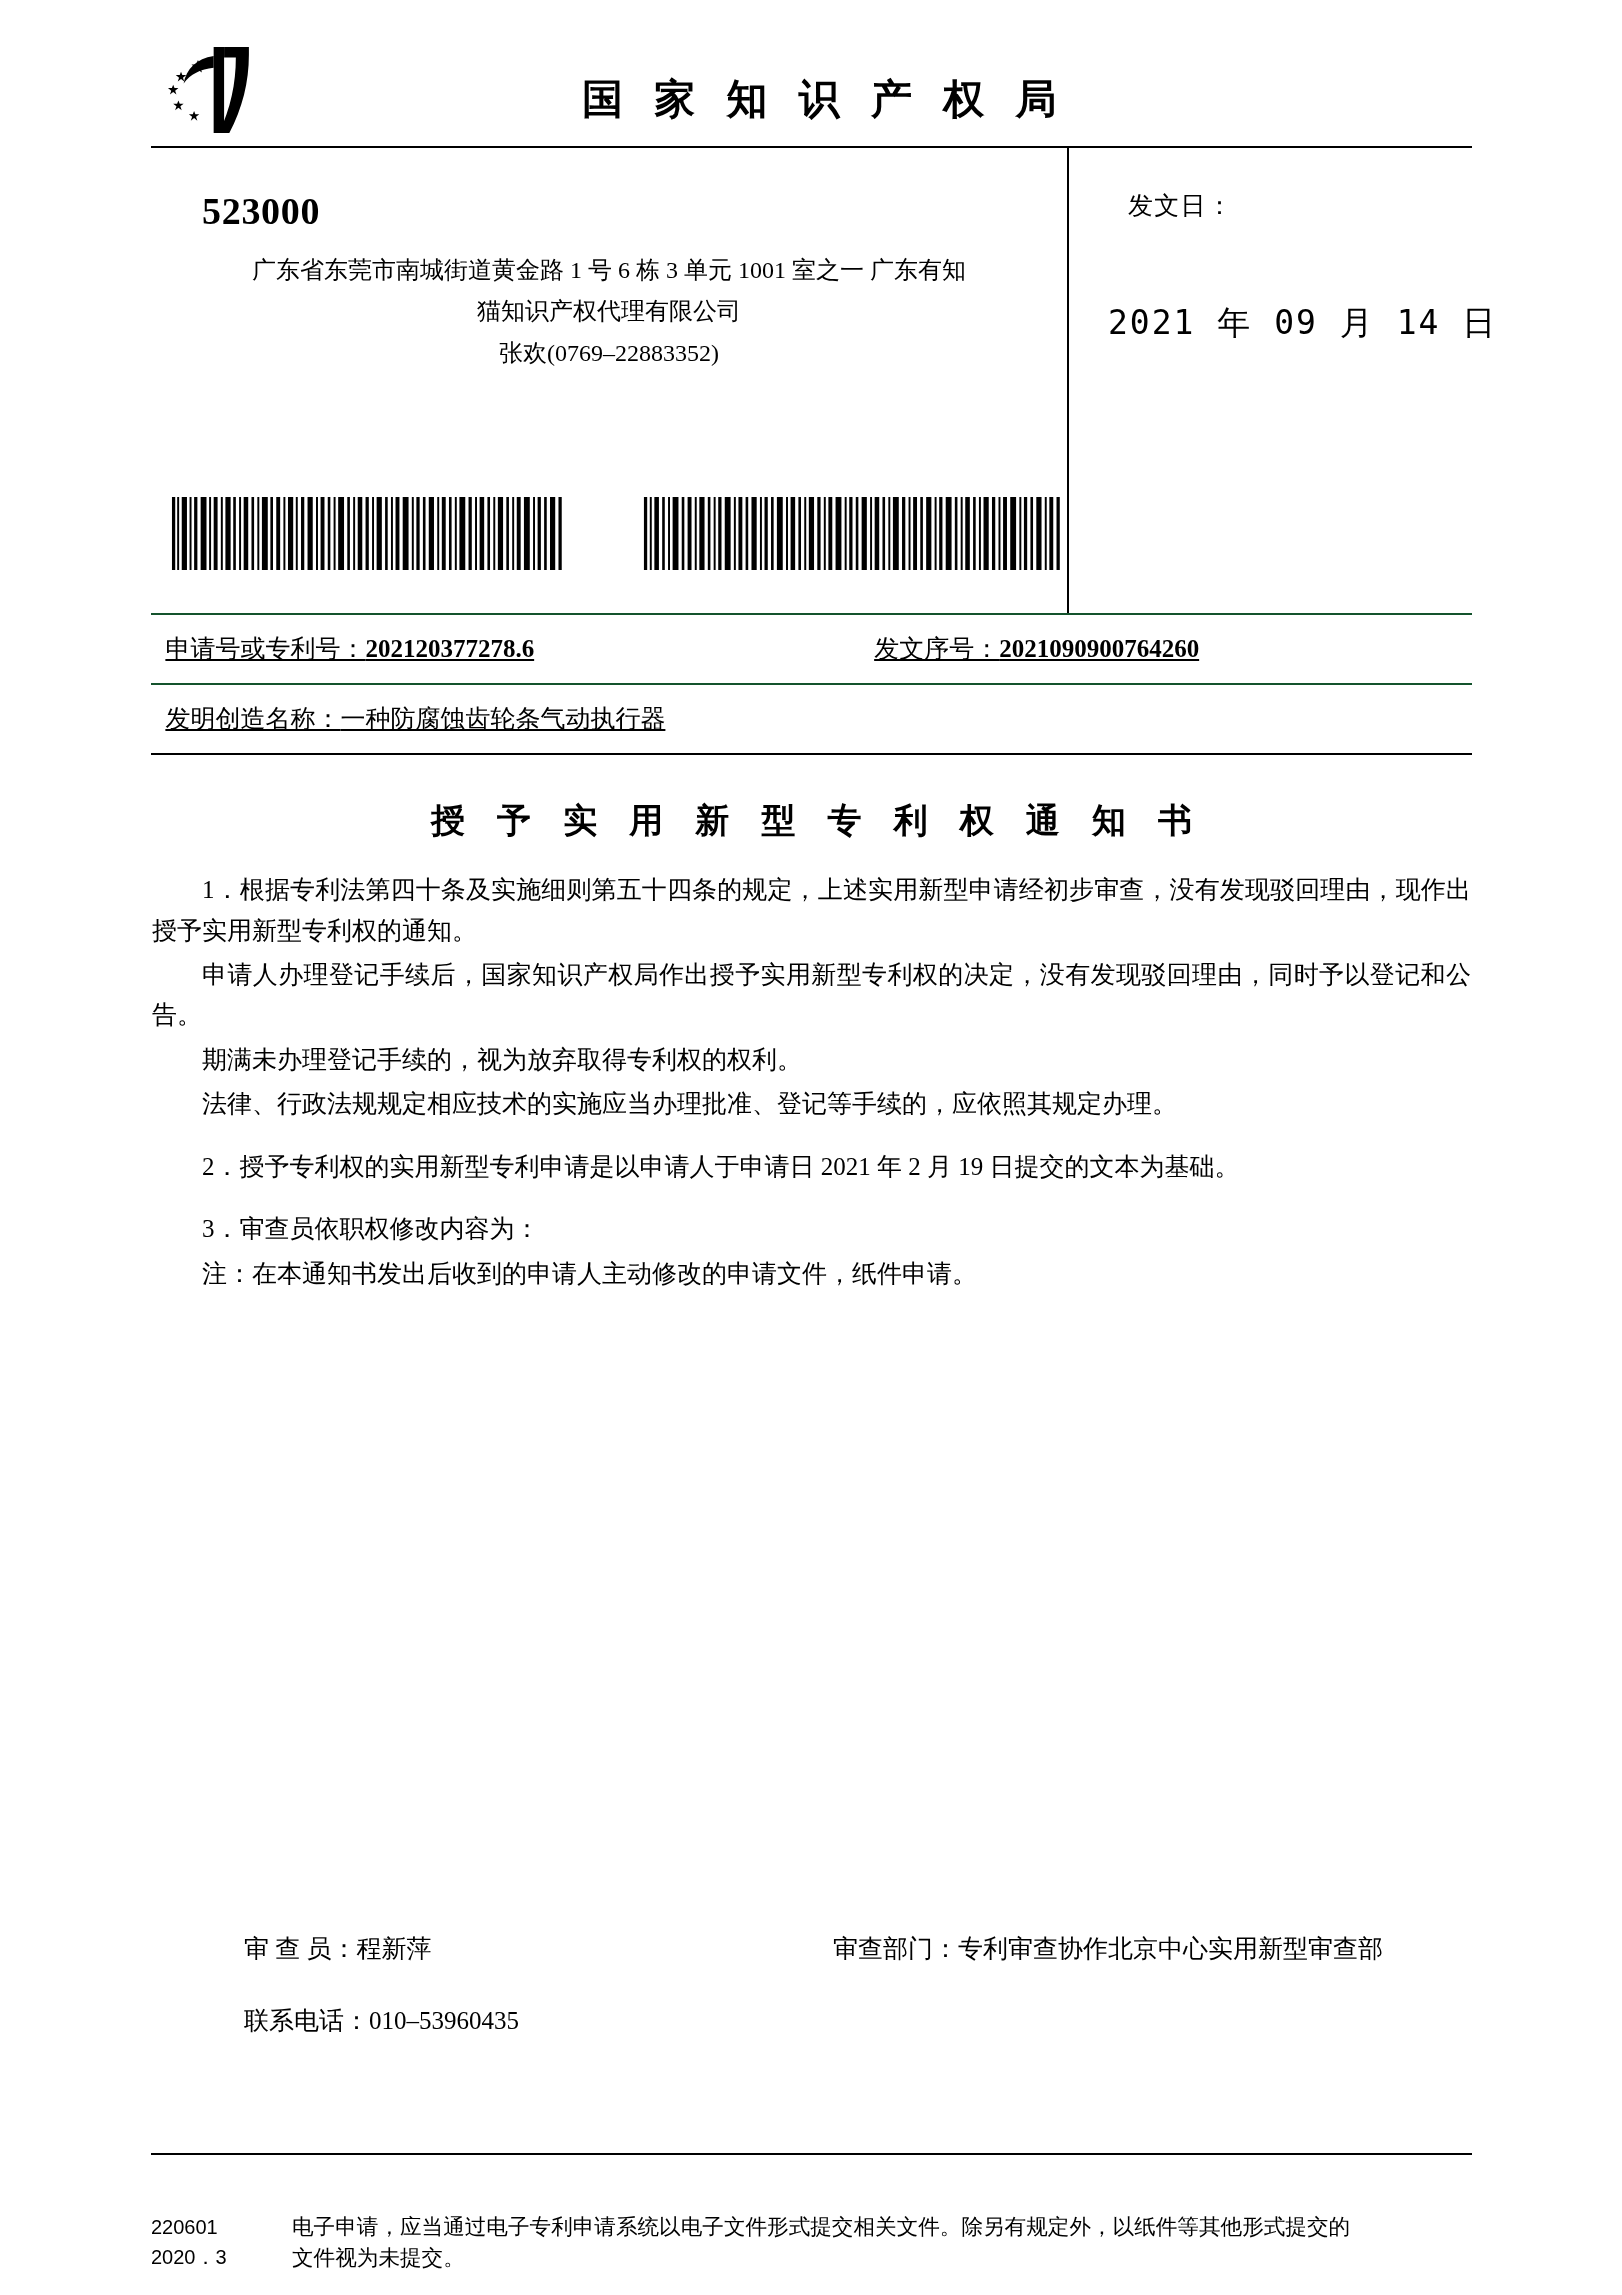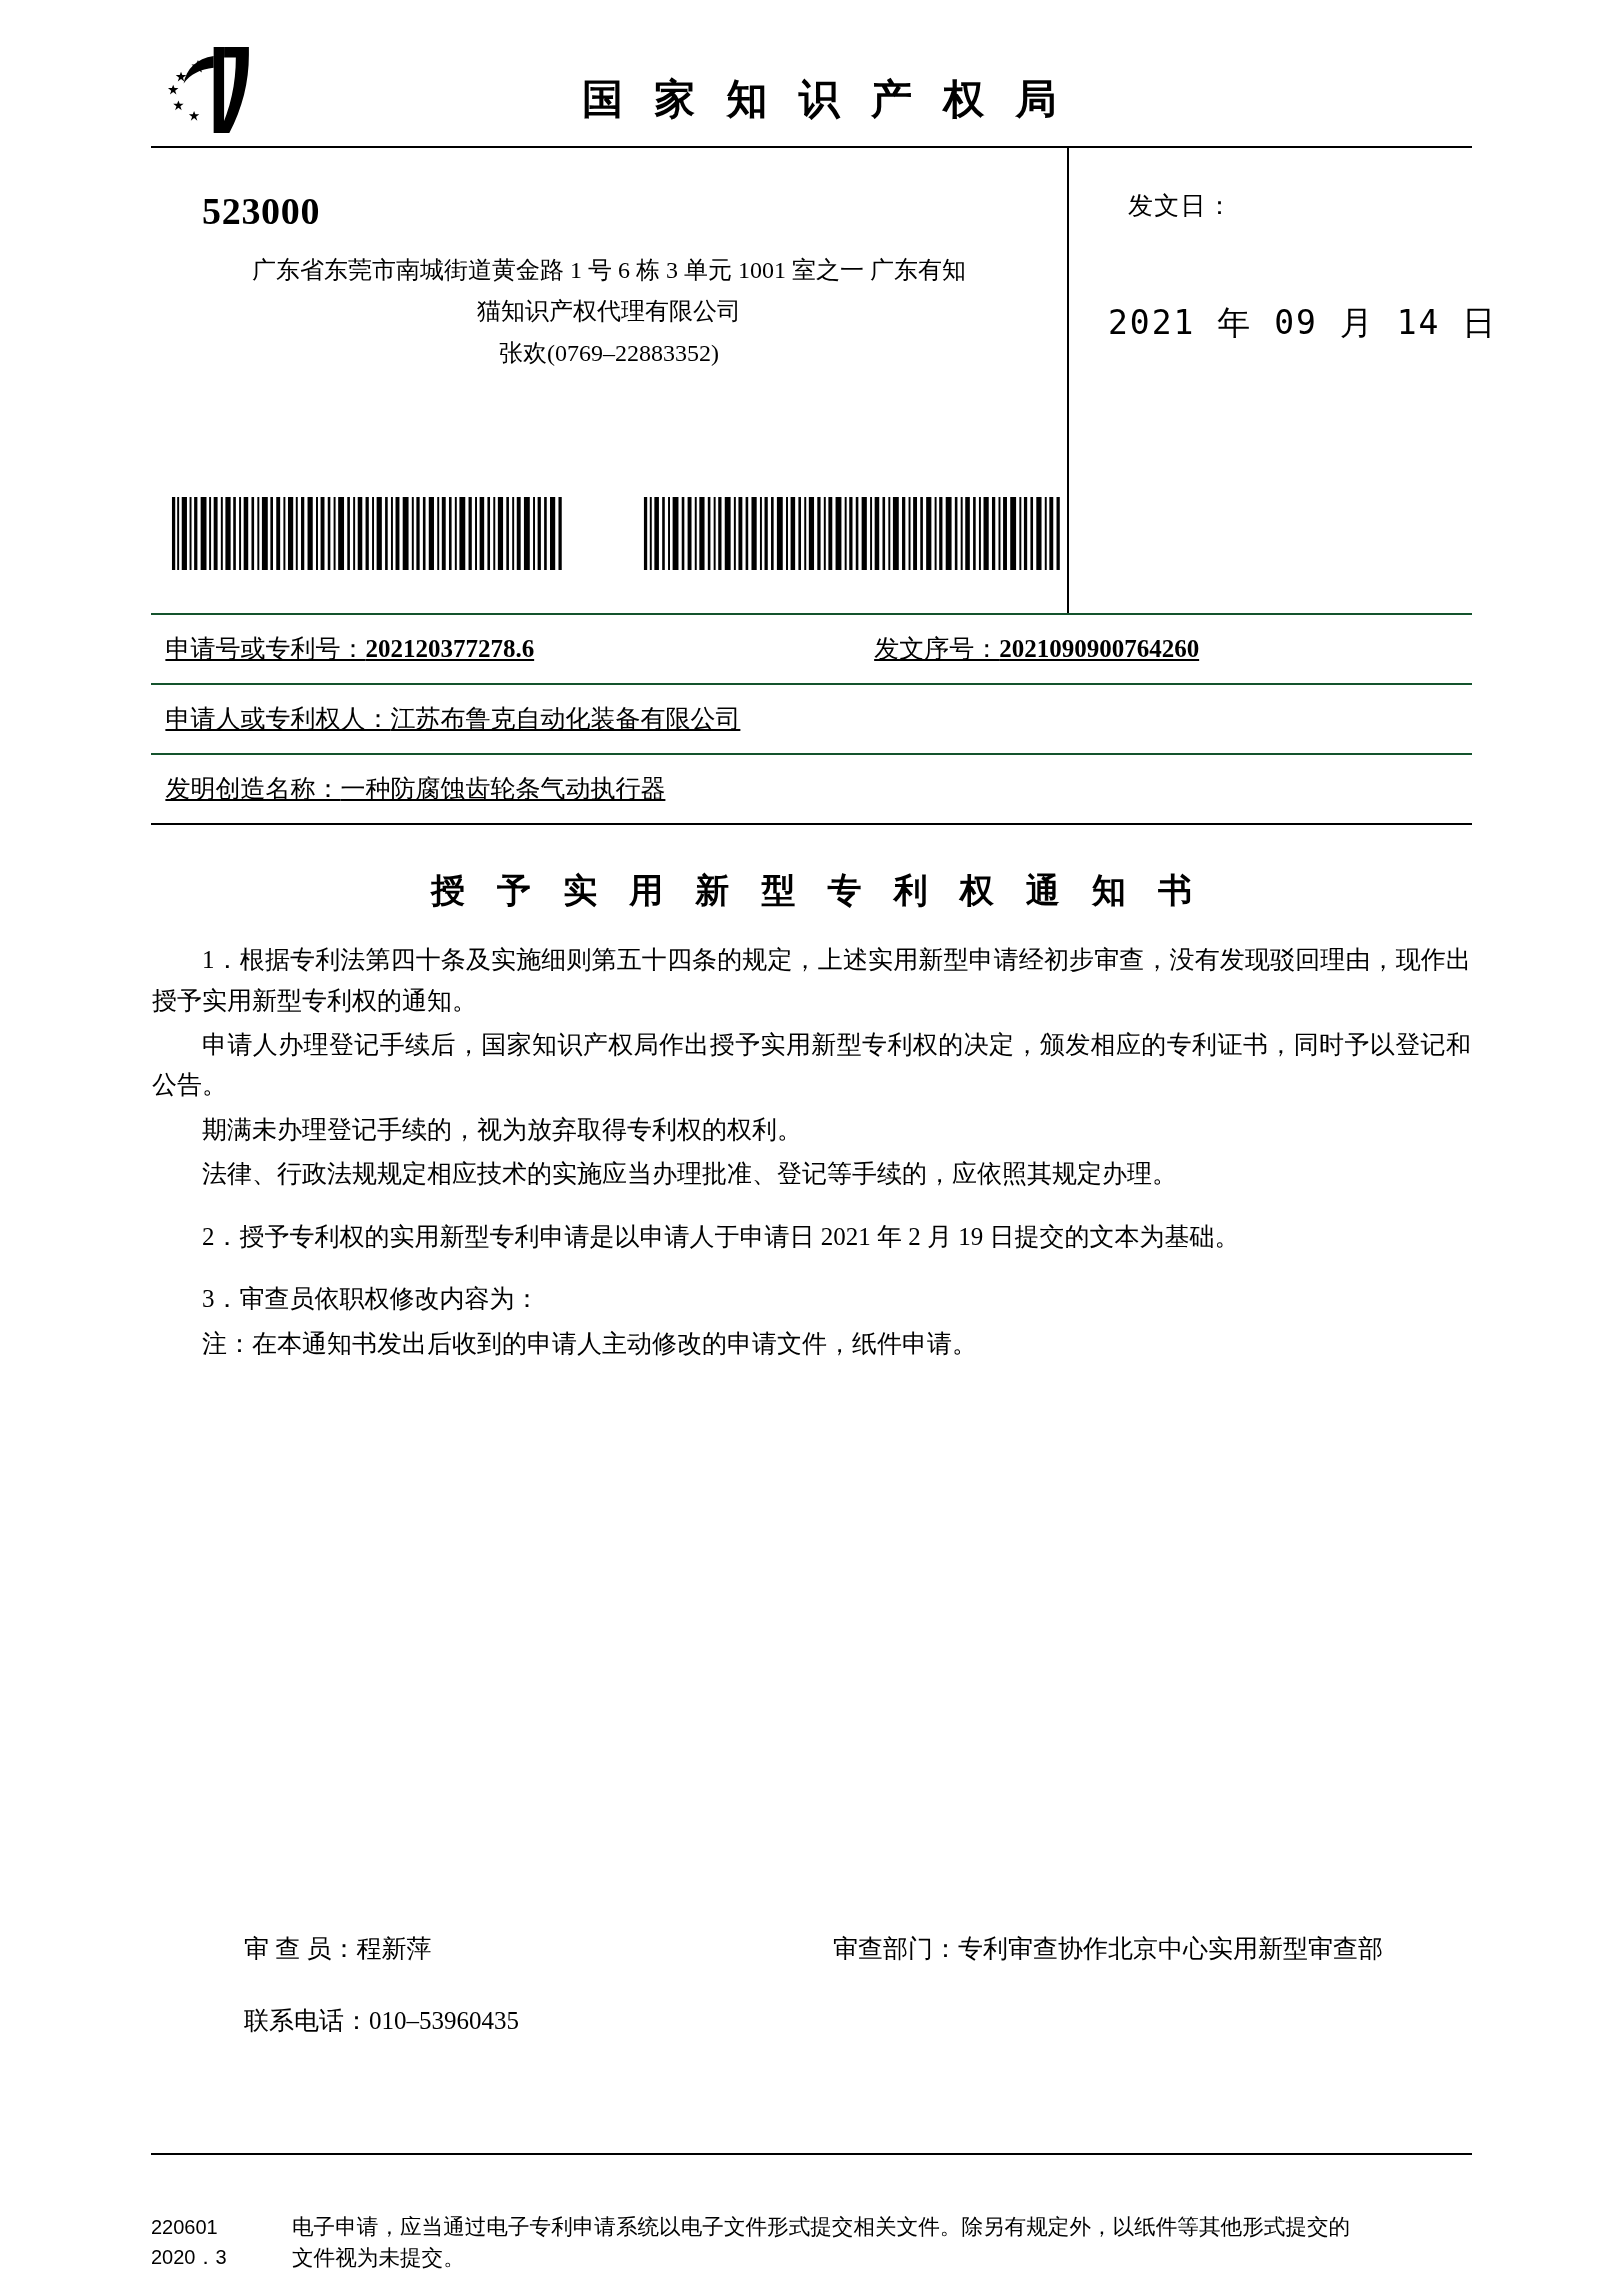--- a/index.html
+++ b/index.html
@@ -372,37 +372,33 @@
   </div>
 
   <div class="field-row">
     <span class="lbl">申请号或专利号：</span>
     <span class="val">202120377278.6</span>
     <span class="second">
       <span class="lbl">发文序号：</span><span class="val">2021090900764260</span>
     </span>
   </div>
 
-  <div class="field-row">
-    <span class="lbl">申请人或专利权人：</span>
-    <span class="val normal">江苏布鲁克自动化装备有限公司</span>
-  </div>
 
   <div class="field-row">
     <span class="lbl">发明创造名称：</span>
     <span class="val normal">一种防腐蚀齿轮条气动执行器</span>
   </div>
 
   <div class="rule"></div>
 
   <div class="doc-title">授 予 实 用 新 型 专 利 权 通 知 书</div>
 
   <div class="body">
     <p class="indent">1．根据专利法第四十条及实施细则第五十四条的规定，上述实用新型申请经初步审查，没有发现驳回理由，现作出授予实用新型专利权的通知。</p>
-    <p class="indent">申请人办理登记手续后，国家知识产权局作出授予实用新型专利权的决定，颁发相应的专利证书，同时予以登记和公告。</p>
+    <p class="indent">申请人办理登记手续后，国家知识产权局作出授予实用新型专利权的决定，没有发现驳回理由，同时予以登记和公告。</p>
     <p class="indent">期满未办理登记手续的，视为放弃取得专利权的权利。</p>
     <p class="indent">法律、行政法规规定相应技术的实施应当办理批准、登记等手续的，应依照其规定办理。</p>
     <p class="indent gap">2．授予专利权的实用新型专利申请是以申请人于申请日 2021 年 2 月 19 日提交的文本为基础。</p>
     <p class="indent gap">3．审查员依职权修改内容为：</p>
     <p class="indent">注：在本通知书发出后收到的申请人主动修改的申请文件，纸件申请。</p>
   </div>
 
   <div class="sign">
     <div class="sign-row">
       <div class="sign-left">

